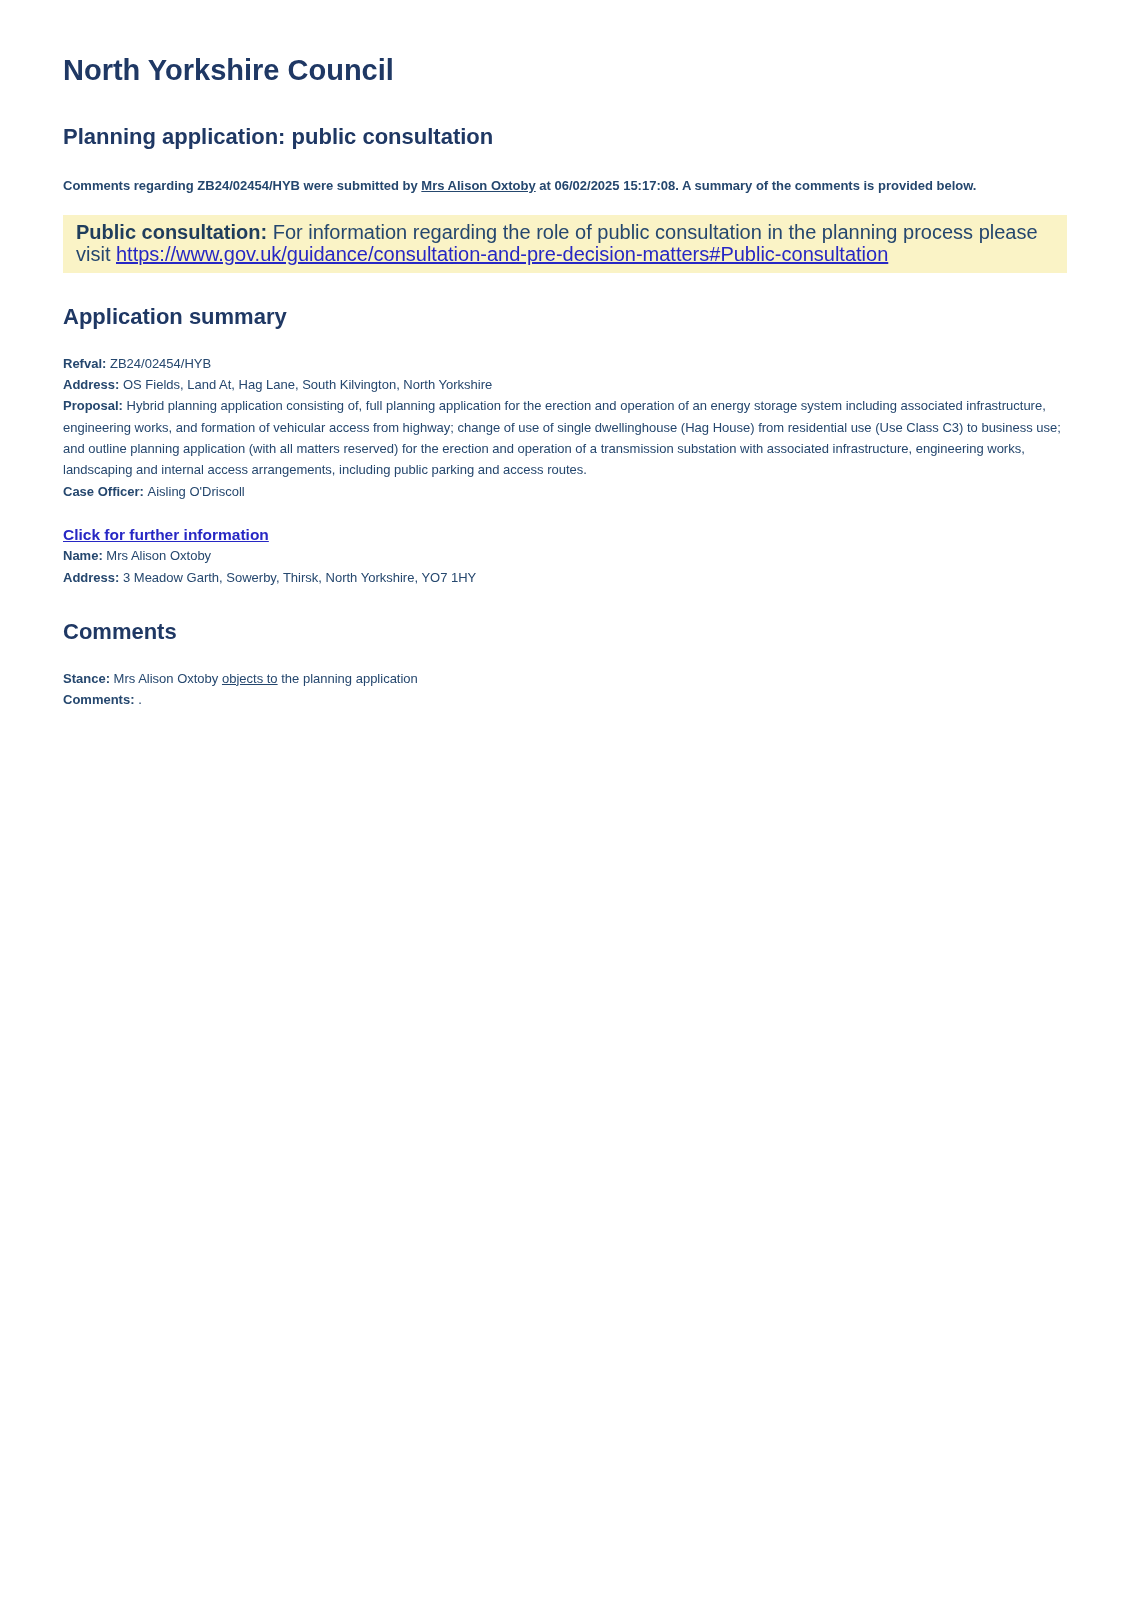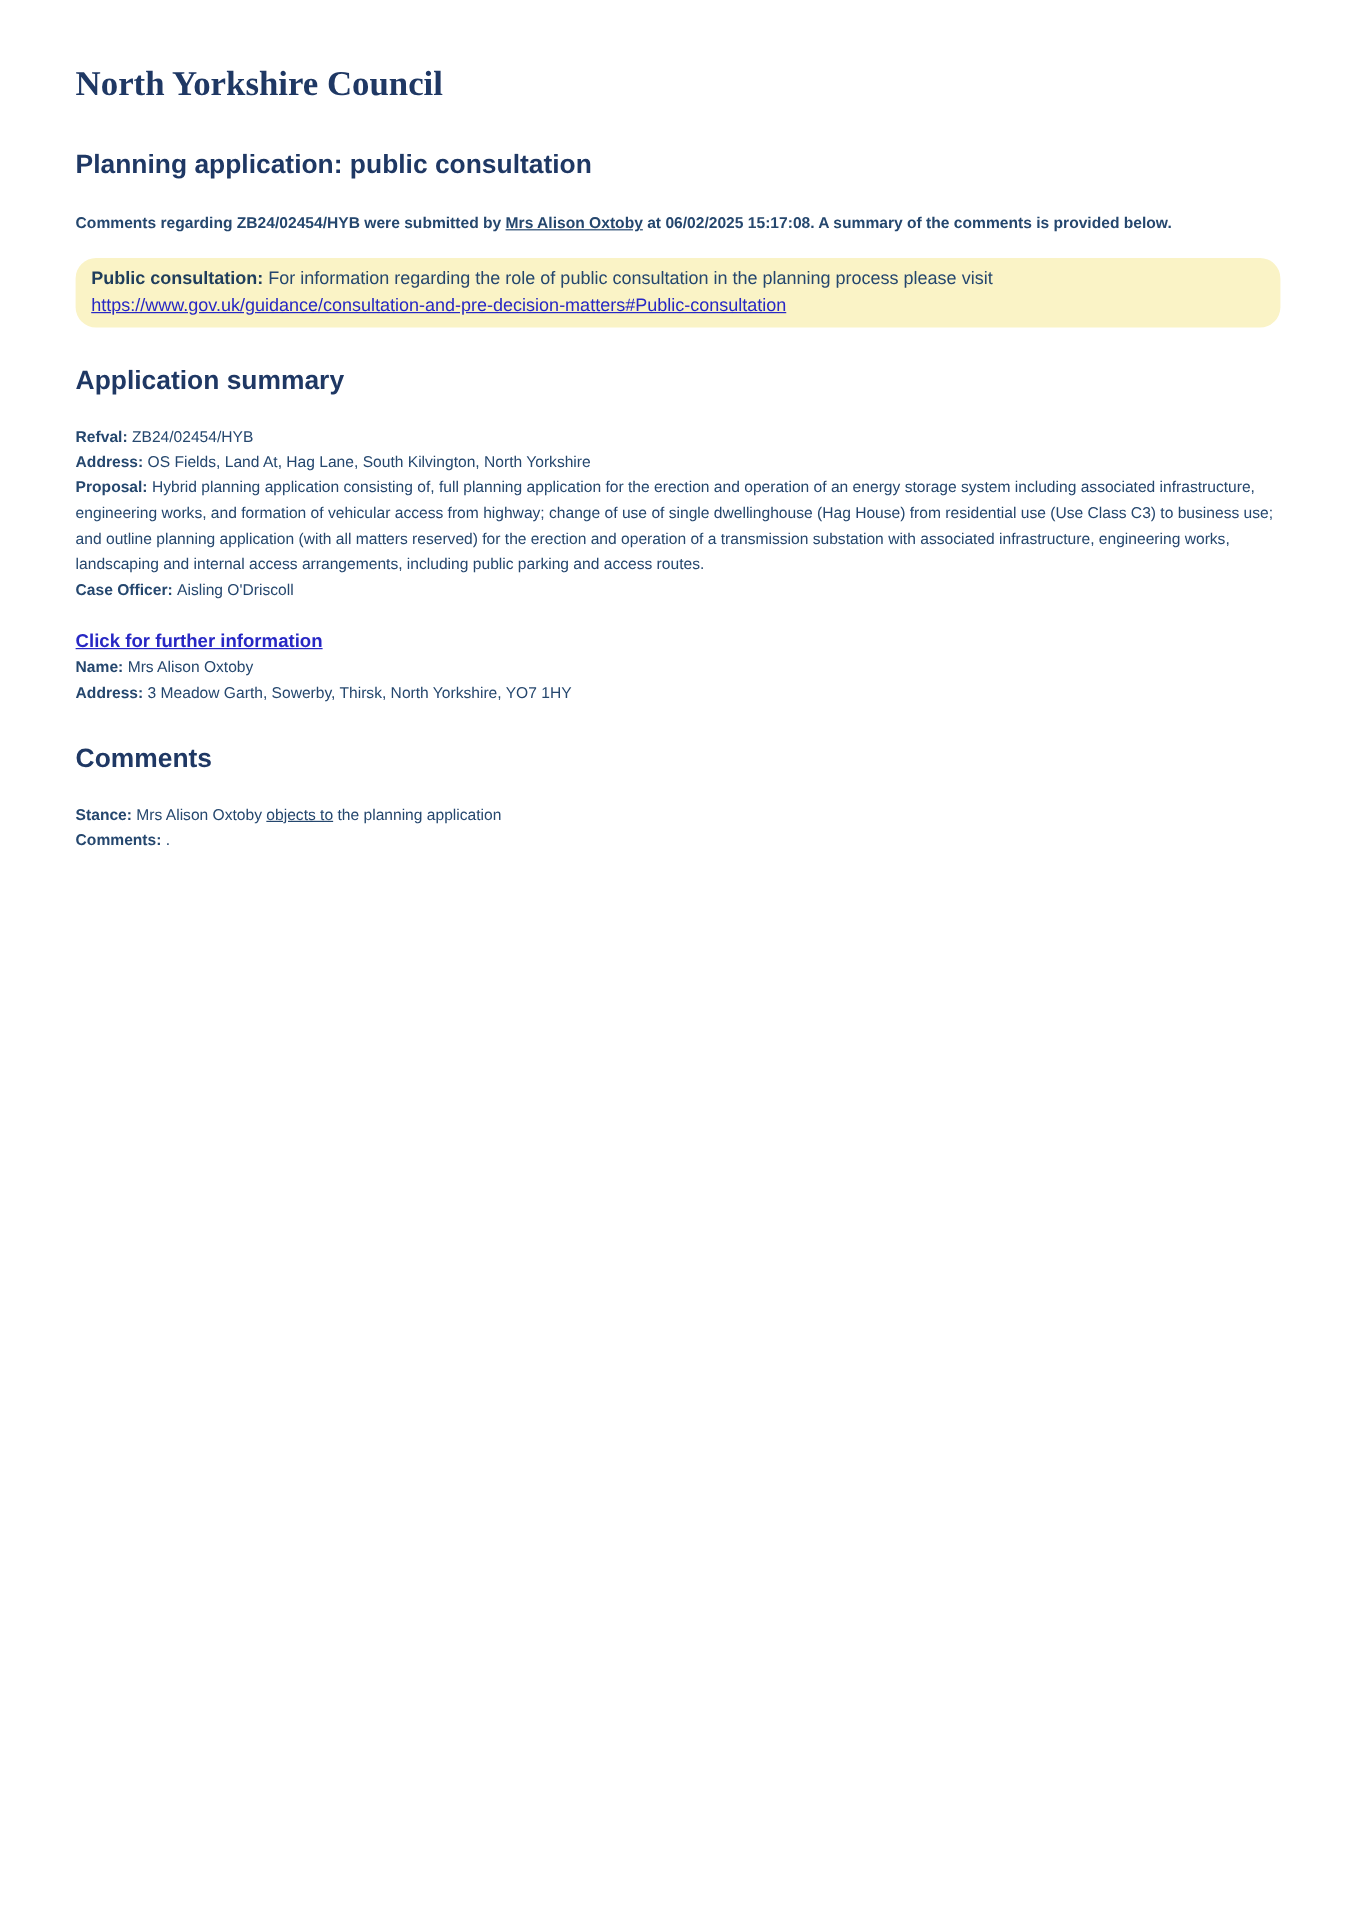--- a/index.html
+++ b/index.html
@@ -14,21 +14,20 @@
   }
   .page {
     padding: 52px 63px 0 63px;
   }
   h1 {
     font-size: 29px;
     line-height: 36px;
     font-weight: bold;
     color: #1F3864;
     margin: 0 0 35px 0;
-    font-family: Liberation Serif, serif;
   }
   h2 {
     font-size: 22px;
     line-height: 27px;
     font-weight: bold;
     color: #1F3864;
   }
   h2.subtitle { margin: 0 0 25px 0; }
   h2.section  { margin: 30px 0 23px 0; }
   p, .kv {
@@ -40,23 +39,22 @@
     margin: 0 0 19px 0;
   }
   .intro a {
     color: inherit;
     text-decoration: underline;
   }
   .notice {
     background: #FAF3C6;
     padding: 7px 13px 8px 13px;
     margin: 0 0 0 0;
-    font-size: 15px;
+    font-size: 20px;
     line-height: 21.3px;
-    border-radius: 17px;
   }
   .notice strong { color: #1F3D5C; }
   a.doc-link {
     color: #2727C4;
     text-decoration: underline;
   }
   .kv p { margin: 0; }
   strong.lbl { font-weight: bold; }
   .further-link {
     display: inline-block;

